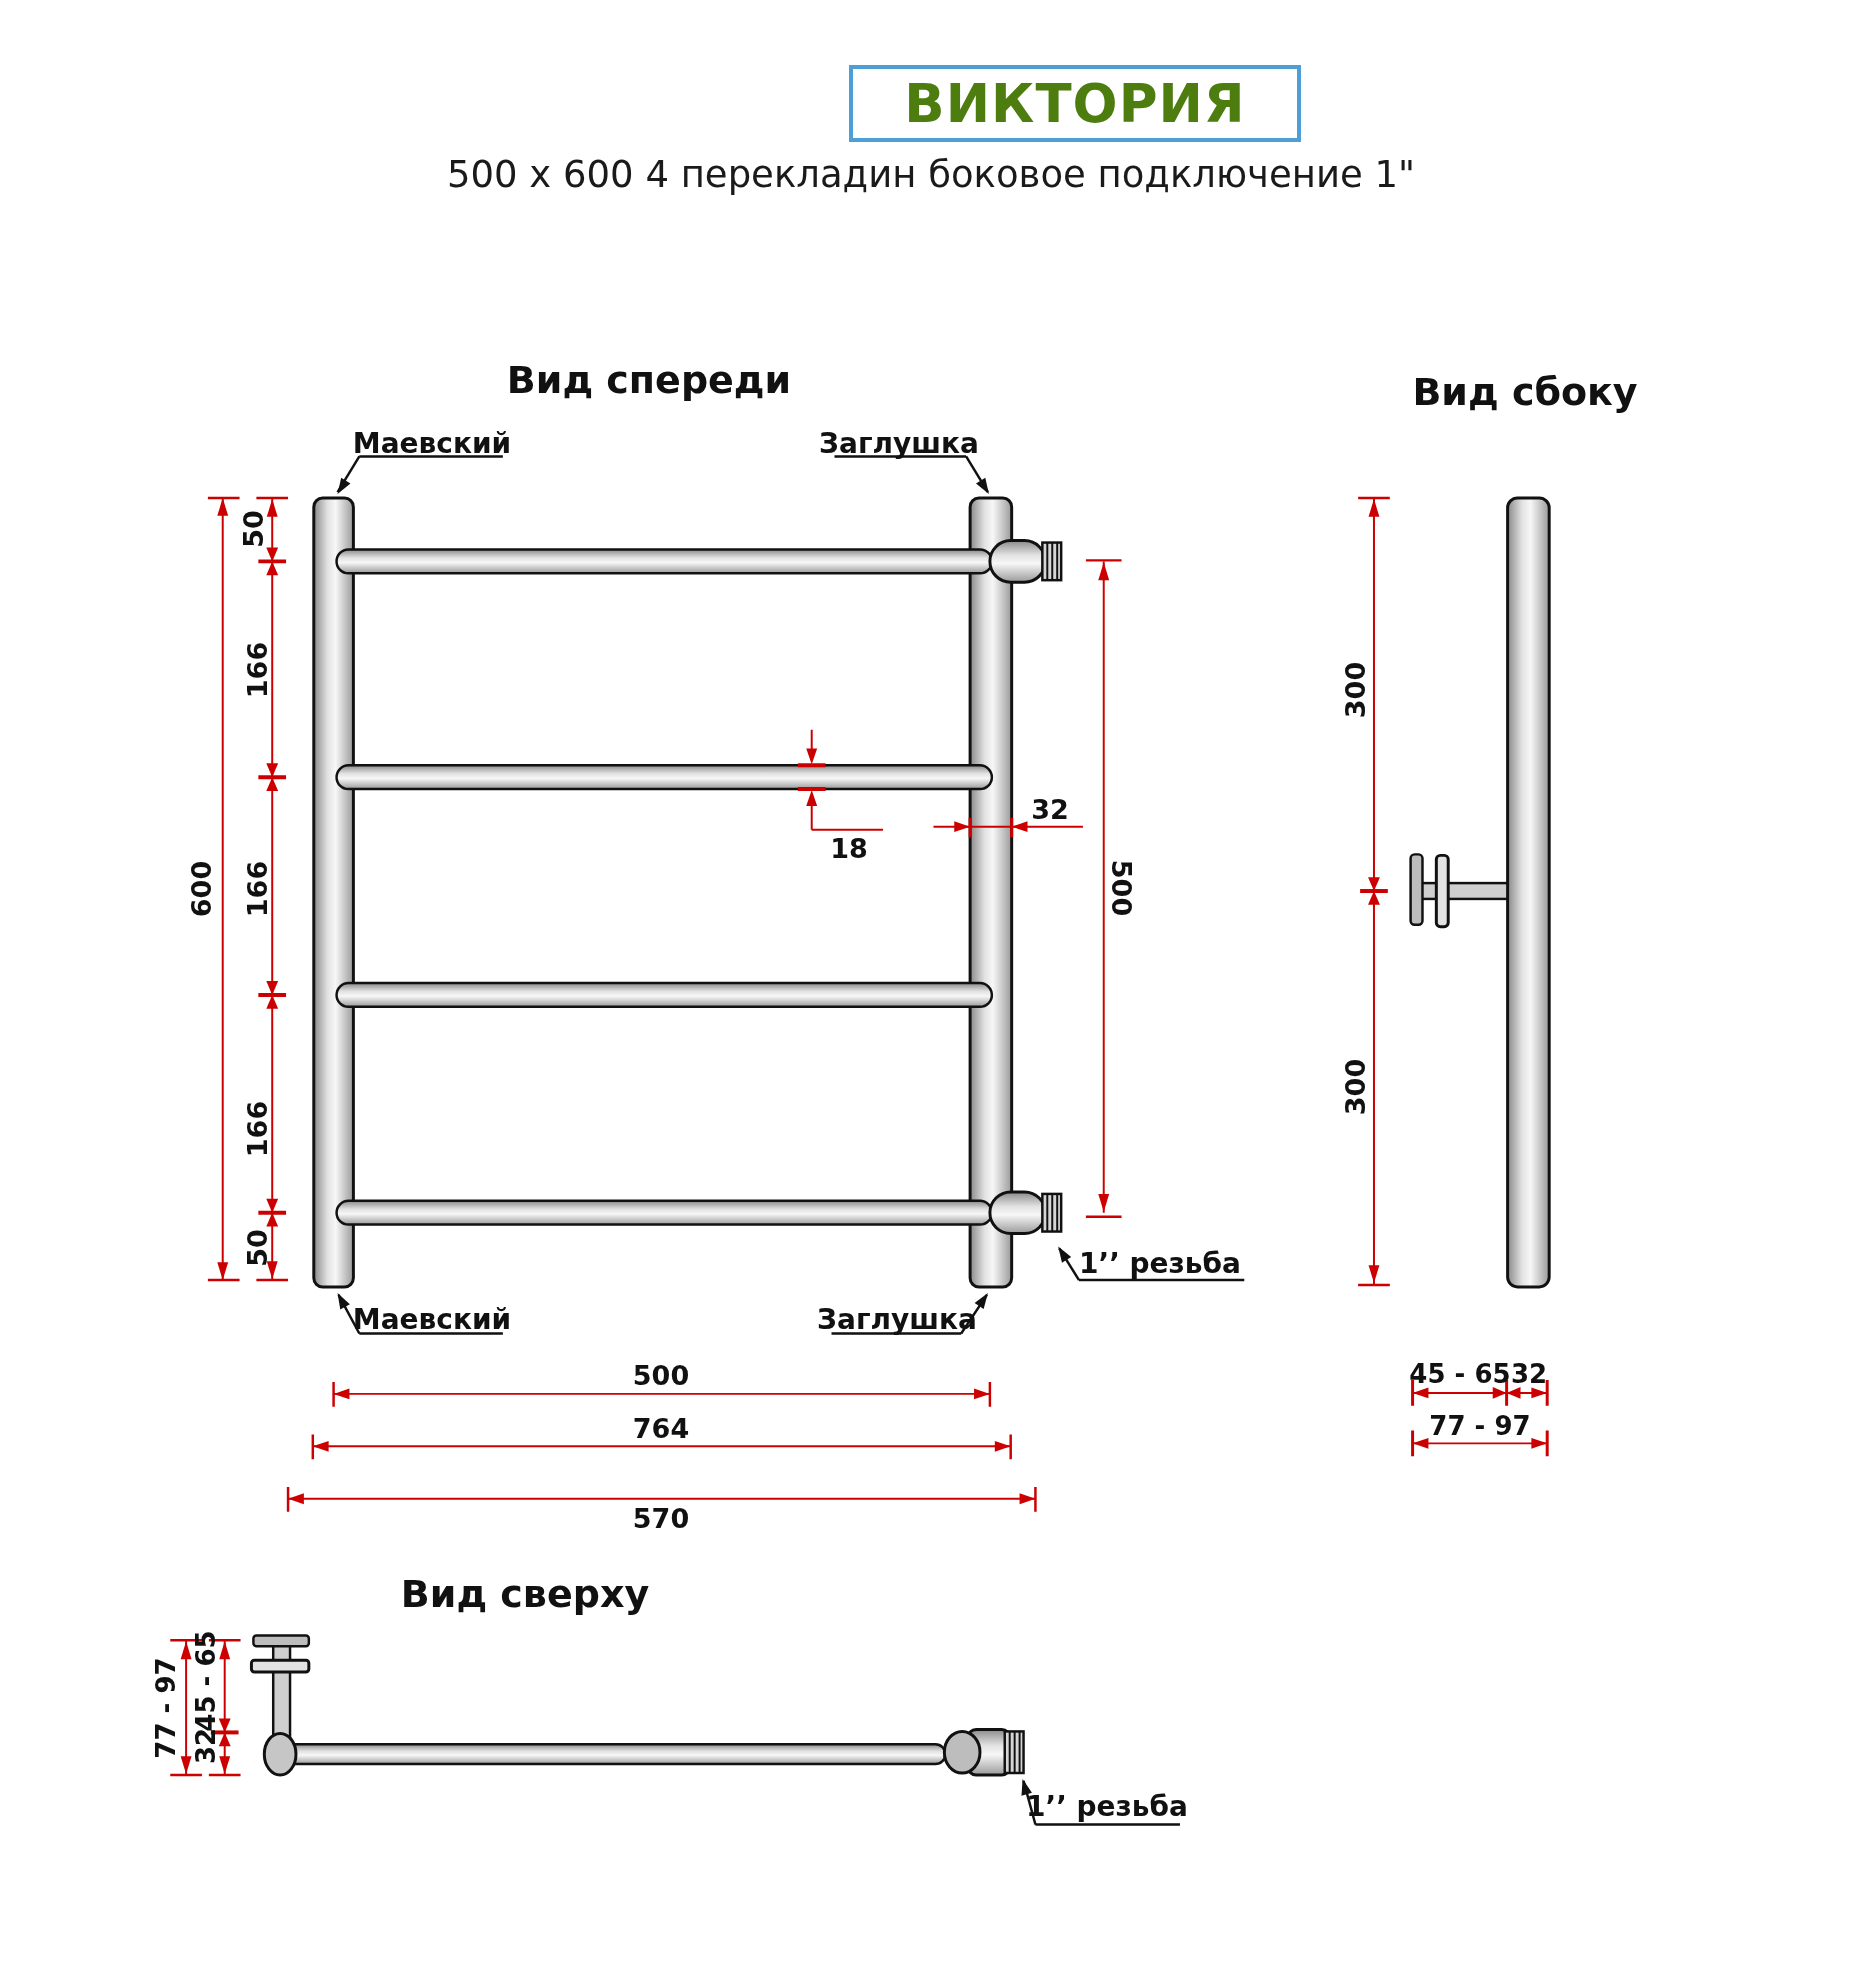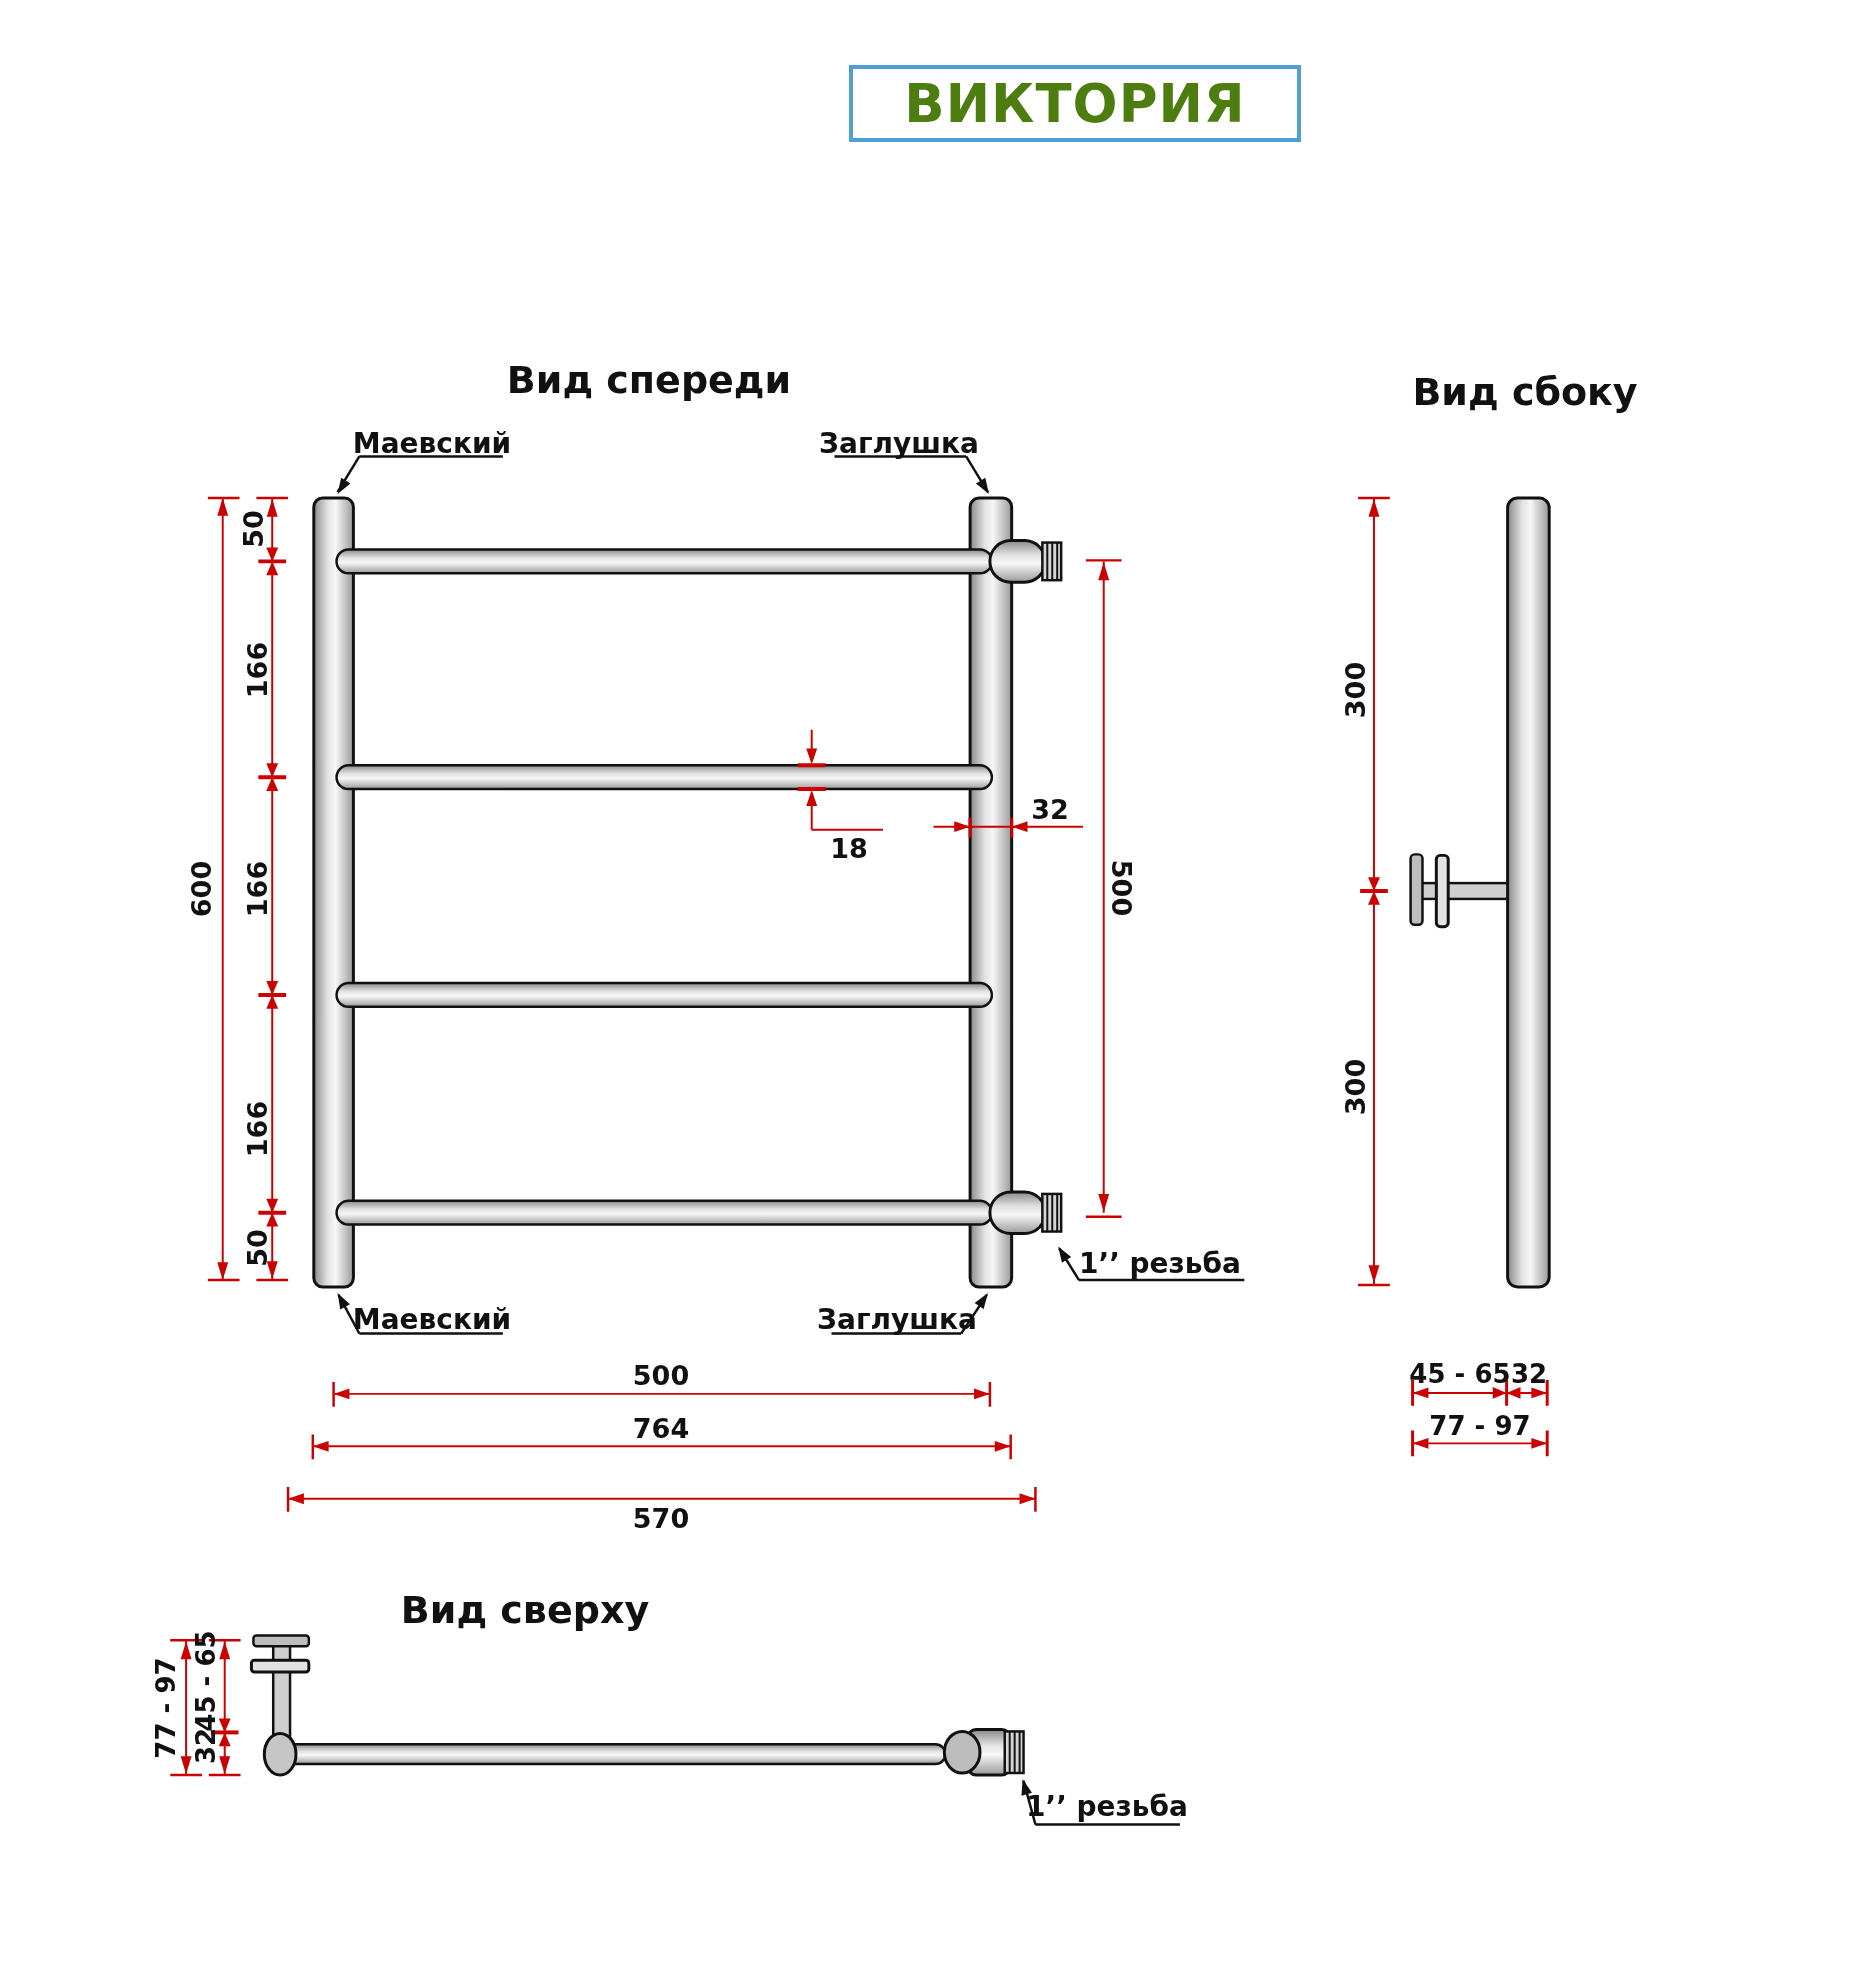--- a/index.html
+++ b/index.html
@@ -178,24 +178,25 @@
       <path d="M840,1347 H971 M971,1347 L997,1308" stroke-width="2.5" fill="none"></path>
       <polygon points="0,0 16,-5.5 16,5.5" transform="translate(998,1306) rotate(123.7)" stroke="none"></polygon>
       <path d="M1090,1293 H1257 M1090,1293 L1070,1261" stroke-width="2.5" fill="none"></path>
       <polygon points="0,0 16,-5.5 16,5.5" transform="translate(1069,1259) rotate(58)" stroke="none"></polygon>
       <path d="M1046,1843 H1192 M1046,1843 L1034,1799" stroke-width="2.5" fill="none"></path>
       <polygon points="0,0 16,-5.5 16,5.5" transform="translate(1033,1797) rotate(74.7)" stroke="none"></polygon>
     </g>
   </svg>
 
   <div class="logo-model">ВИКТОРИЯ</div>
+  <div class="lbl subtitle" style="left:931px;top:174px;">500 x 600 4 перекладин боковое подключение 1"</div>
 
   <div class="lbl title" style="left:602px;top:380px;margin-left:47px;">Вид спереди</div>
   <div class="lbl title" style="left:1525px;top:392px;">Вид сбоку</div>
-  <div class="lbl title" style="left:525px;top:1594px;margin-top:16px;">Вид сверху</div>
+  <div class="lbl title" style="left:525px;top:1594px;">Вид сверху</div>
 
   <div class="lbl callout" style="left:432px;top:443px;">Маевский</div>
   <div class="lbl callout" style="left:899px;top:443px;">Заглушка</div>
   <div class="lbl callout" style="left:432px;top:1319px;">Маевский</div>
   <div class="lbl callout" style="left:897px;top:1319px;">Заглушка</div>
   <div class="lbl callout" style="left:1160px;top:1263px;">1’’ резьба</div>
   <div class="lbl callout" style="left:1107px;top:1806px;">1’’ резьба</div>
 
   <div class="lbl dim rot" style="left:253px;top:529px;">50</div>
   <div class="lbl dim rot" style="left:257px;top:670px;">166</div>

